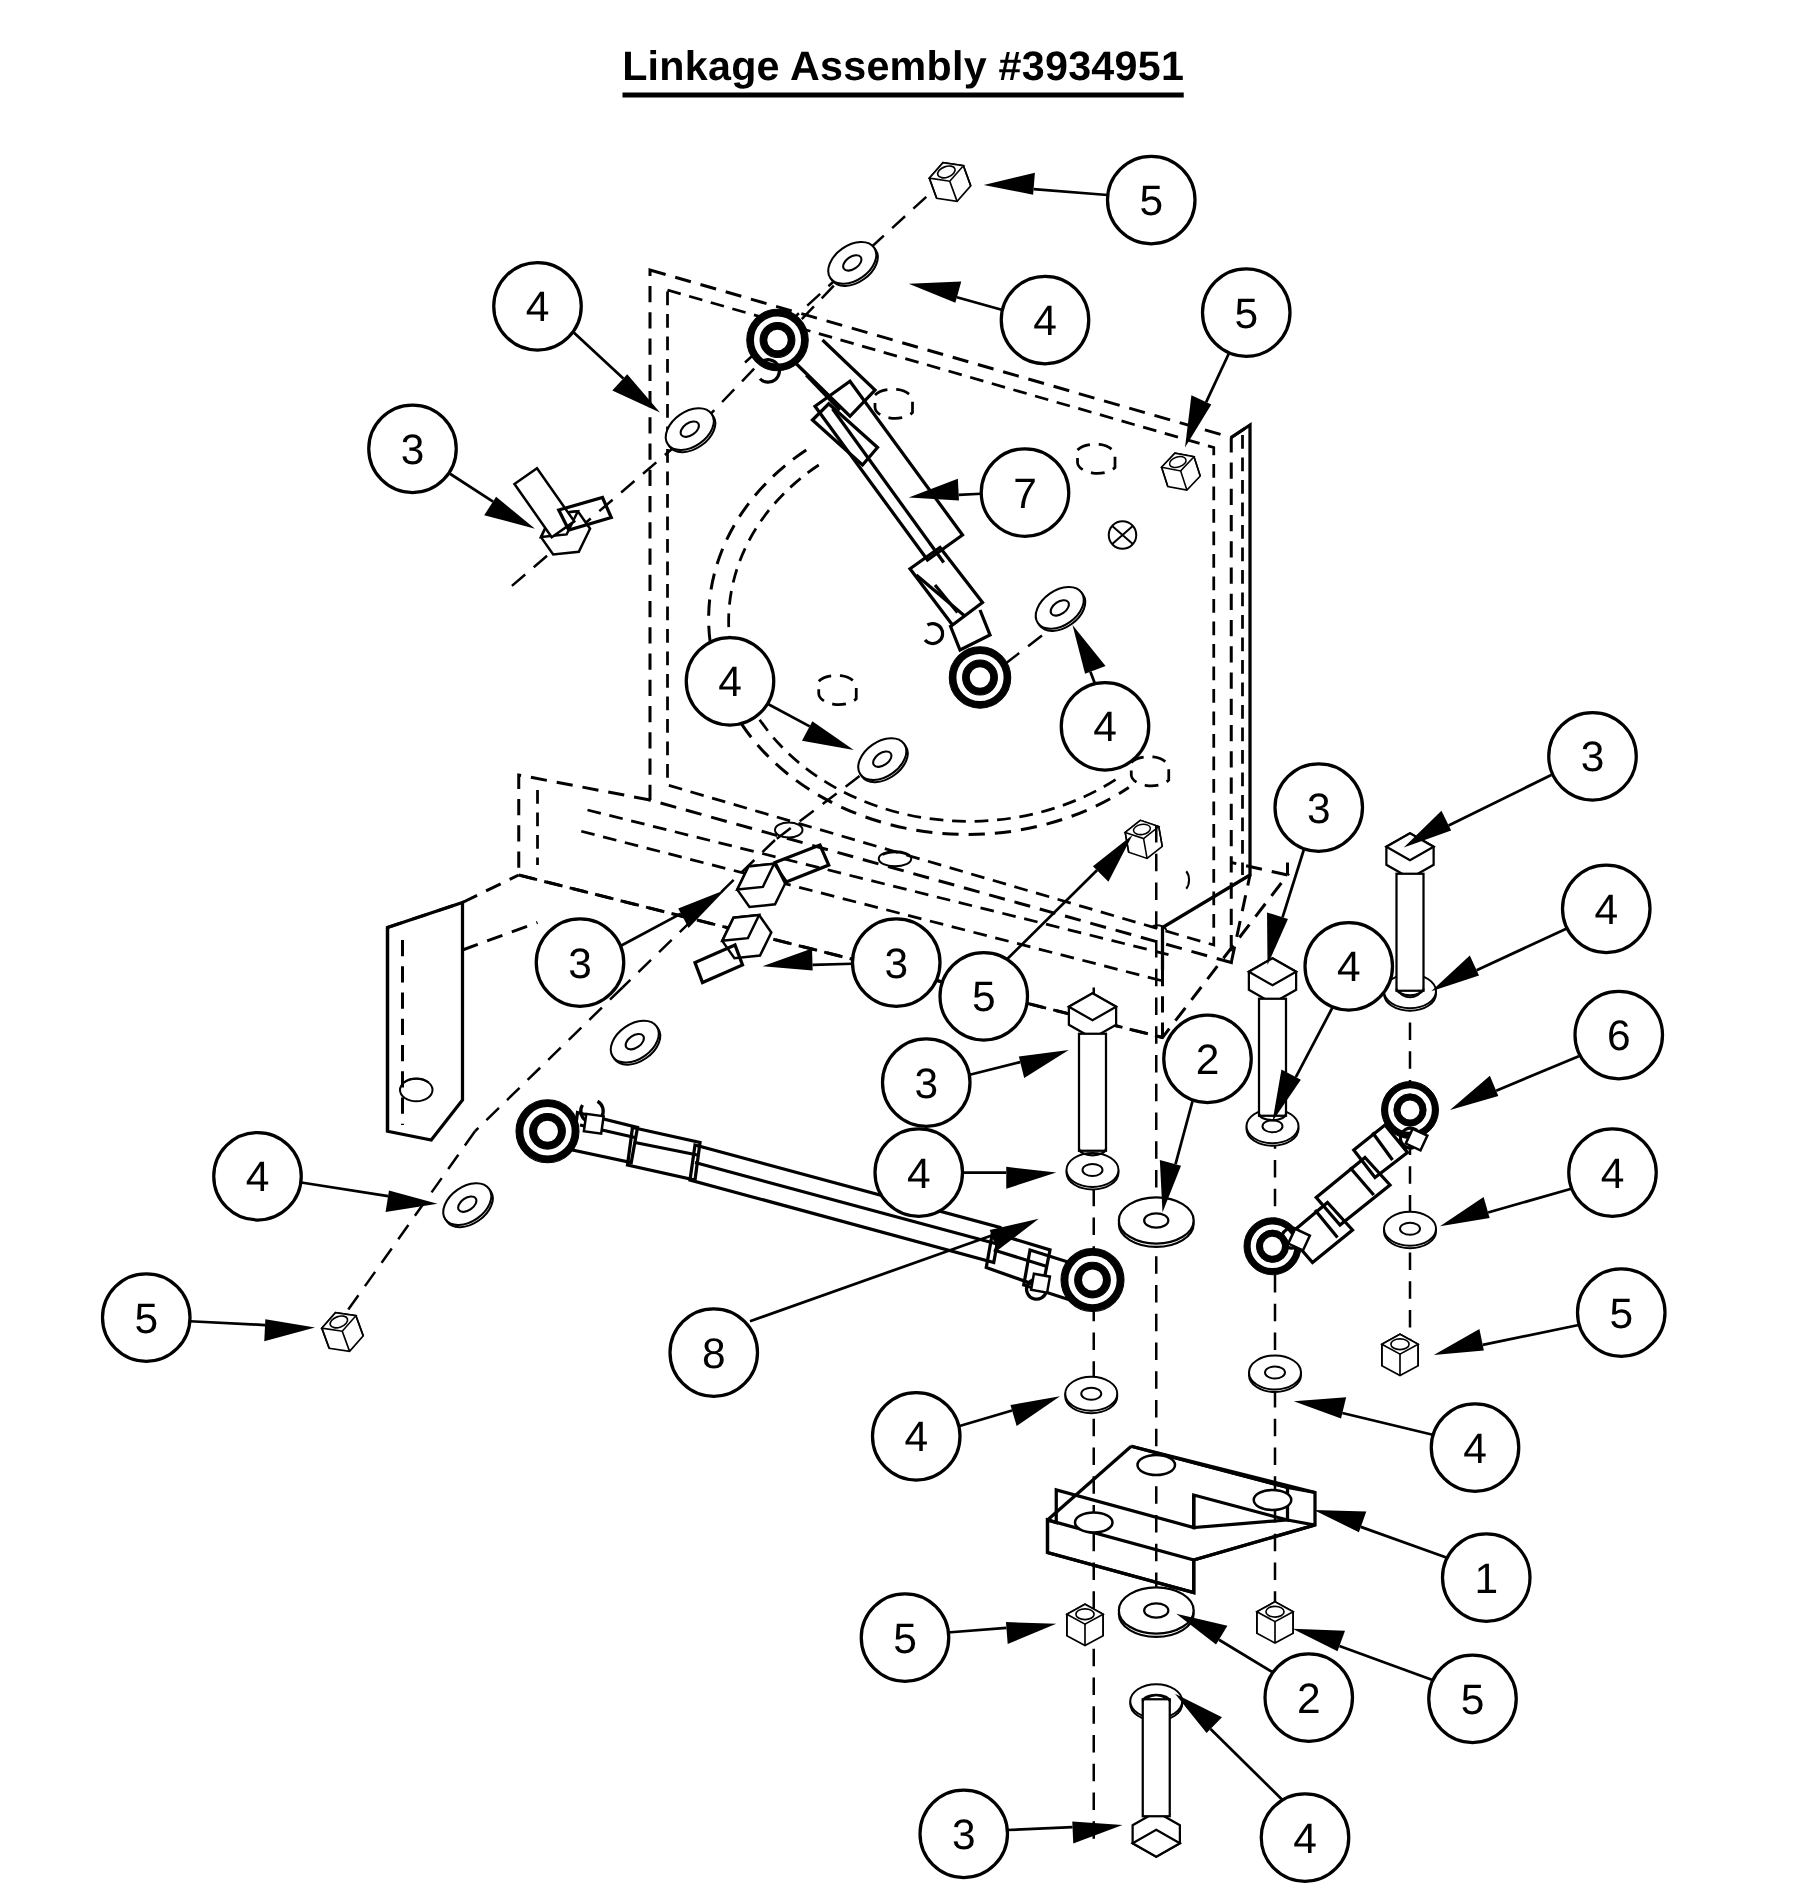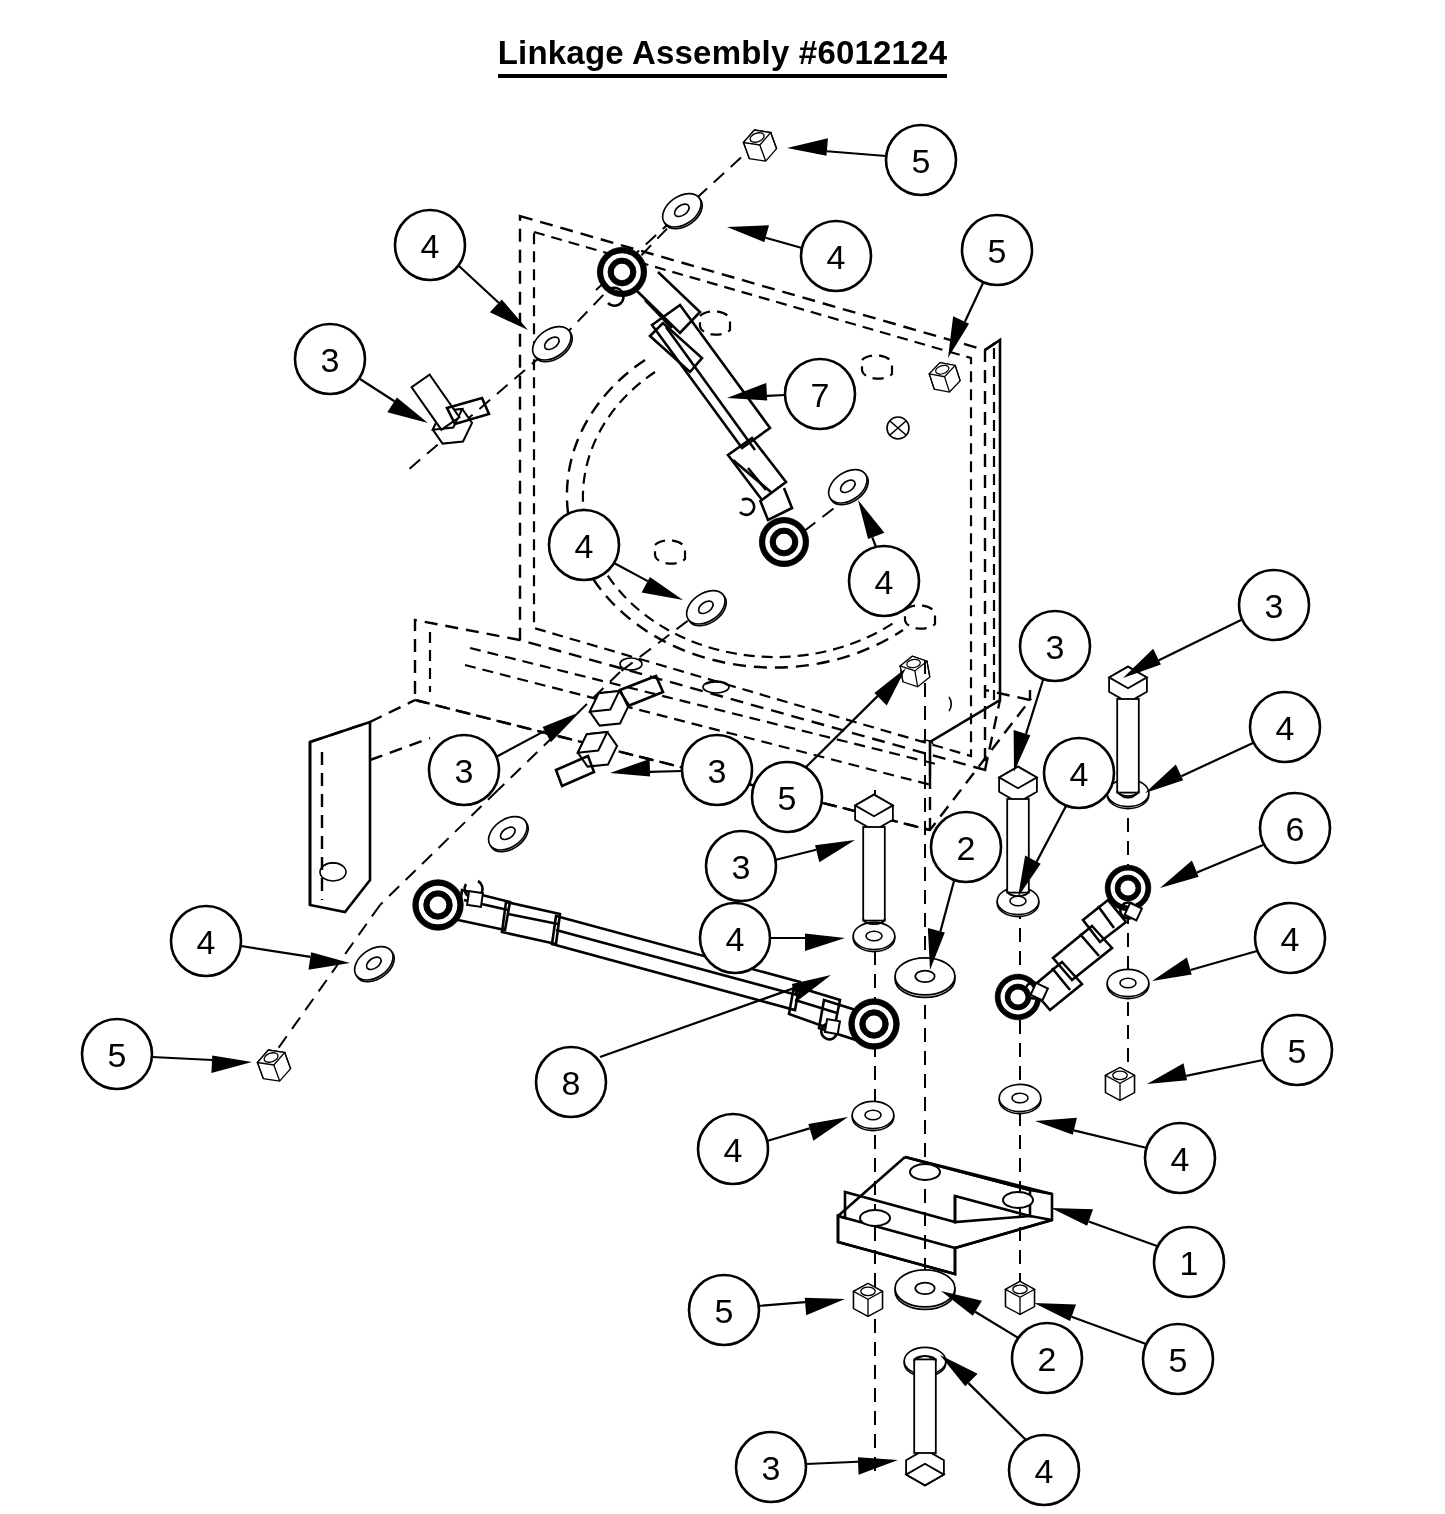--- a/index.html
+++ b/index.html
@@ -21,21 +21,21 @@
   .fillk{fill:#000;stroke:#000;}
   .bub{fill:#ffffff;stroke:#000;stroke-width:2.6;}
   .bubt{font-family:"Liberation Sans",sans-serif;font-size:34px;
         text-anchor:middle;dominant-baseline:central;fill:#000;}
   .lead{stroke:#000;stroke-width:2.2;fill:none;}
   .arw{fill:#000;stroke:none;}
 </style>
 </head>
 <body>
 
-<div class="ttl"><span>Linkage Assembly #6012124</span></div>
+<div class="ttl"><span>Linkage Assembly #3934951</span></div>
 
 <svg id="sheet" width="1445" height="1514" viewBox="0 0 1445 1514">
 
   <defs>
     <g id="washer">
       <ellipse cx="0" cy="0" rx="26" ry="17" class="fillw thin"></ellipse>
       <ellipse cx="0" cy="-2.5" rx="26" ry="17" class="fillw thin"></ellipse>
       <ellipse cx="0" cy="-2.5" rx="10" ry="6" class="fillw thin"></ellipse>
     </g>
     <g id="washerBig">

